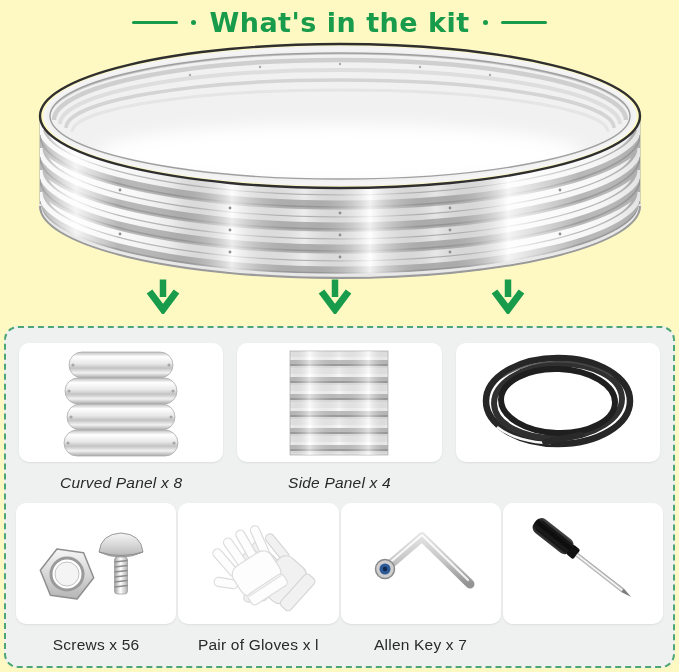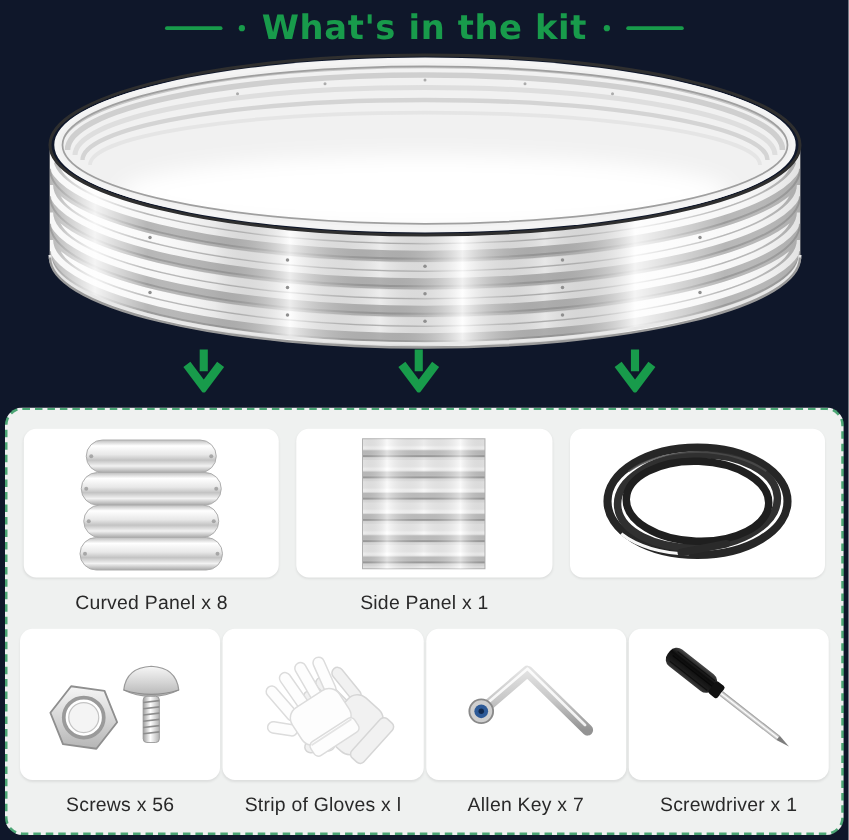--- a/index.html
+++ b/index.html
@@ -1,16 +1,16 @@
 <!DOCTYPE html>
 <html><head>
 <meta charset="utf-8">
 <style>
   html,body{margin:0;padding:0;background:#ffffff;}
-  .page{position:relative;width:679px;height:672px;background:#0f172a;overflow:hidden;
+  .page{position:relative;width:679px;height:672px;background:#fef9c3;overflow:hidden;
         font-family:"Liberation Sans",sans-serif;}
 
   
   .title-row{position:absolute;top:0;left:0;width:100%;height:44px;
              display:flex;align-items:center;justify-content:center;gap:13px;}
   .decor-line{width:46px;height:3px;background:#189b4b;border-radius:2px;}
   .decor-dot{width:5px;height:5px;background:#189b4b;border-radius:50%;}
   .page-title{color:#189b4b;font-family:"DejaVu Sans",sans-serif;font-weight:bold;
               font-size:27px;letter-spacing:.5px;white-space:nowrap;}
 
@@ -18,21 +18,21 @@
   .hero{position:absolute;left:29px;top:40px;width:622px;height:240px;}
 
   
   .arrow{position:absolute;top:278px;width:34px;height:36px;}
   .arrow-1{left:146px;} .arrow-2{left:318px;} .arrow-3{left:491px;}
 
   
   .kit-panel{position:absolute;left:4px;top:326px;width:671px;height:342px;
              box-sizing:border-box;border:2px dashed #4ca675;border-radius:14px;
              background:#eff1f0;padding:15px 8px 0 8px;}
-  .kit-grid3{display:grid;grid-template-columns:repeat(3,1fr);gap:14px;padding:0 5px;}
+  .kit-grid3{display:grid;grid-template-columns:repeat(3,1fr);gap:14px;padding:0 5px;font-style:italic;}
   .kit-grid4{display:grid;grid-template-columns:repeat(4,1fr);gap:2px;padding:0 2px;}
   .kit-item{display:flex;flex-direction:column;}
   .card{background:#ffffff;border-radius:10px;box-shadow:0 1px 2px rgba(0,0,0,.08);
         display:flex;align-items:center;justify-content:center;overflow:hidden;}
   .kit-grid3 .card{height:119px;}
   .kit-grid4 .card{height:121px;}
   .item-label{display:flex;align-items:center;justify-content:center;
               font-size:15.5px;color:#292929;letter-spacing:.2px;white-space:nowrap;}
   .kit-grid3 .item-label{height:41px;}
   .kit-grid4 .item-label{height:42px;}
@@ -213,21 +213,21 @@
                 <stop offset="0.2" stop-color="#ffffff" stop-opacity="0.5"></stop>
                 <stop offset="0.5" stop-color="#6a6a6a" stop-opacity="0.05"></stop>
                 <stop offset="0.8" stop-color="#ffffff" stop-opacity="0.5"></stop>
                 <stop offset="1" stop-color="#6a6a6a" stop-opacity="0.14"></stop>
               </linearGradient>
             </defs>
             <rect x="26" y="4" width="98" height="104" fill="url(#corr)" stroke="#b5b5b5" stroke-width="0.8"></rect>
             <rect x="26" y="4" width="98" height="104" fill="url(#spSheen)"></rect>
           </svg>
         </div>
-        <div class="item-label">Side Panel x 1</div>
+        <div class="item-label">Side Panel x 4</div>
       </div>
 
       <div class="kit-item">
         <div class="card">
           <svg width="190" height="112" viewBox="0 0 190 112">
             <ellipse cx="95" cy="54" rx="72" ry="43" fill="none" stroke="#262626" stroke-width="6.5"></ellipse>
             <ellipse cx="95" cy="54" rx="64" ry="37" fill="none" stroke="#303030" stroke-width="6" transform="rotate(-3 95 54)"></ellipse>
             <ellipse cx="95" cy="54" rx="57" ry="32" fill="none" stroke="#1f1f1f" stroke-width="6" transform="rotate(2 95 54)"></ellipse>
             <path d="M 34,80 A 68,40 0 0 0 88,96" fill="none" stroke="#f7f7f7" stroke-width="2.5"></path>
             <path d="M 82,95 L 118,88" stroke="#2a2a2a" stroke-width="6" stroke-linecap="round" fill="none"></path>
@@ -298,21 +298,21 @@
                 <rect x="1" y="-35" width="9" height="36" rx="4.5" transform="rotate(3 5.5 0)"></rect>
                 <rect x="13" y="-31" width="9" height="32" rx="4.5" transform="rotate(9 17.5 0)"></rect>
                 <rect x="-36" y="-10" width="9" height="24" rx="4.5" transform="rotate(-48 -31 2)"></rect>
                 <rect x="-23" y="-6" width="45" height="34" rx="10"></rect>
                 <rect x="-21" y="24" width="42" height="13" rx="4"></rect>
               </g>
               <path d="M -19,26 L 19,26" stroke="#e4e4e4" stroke-width="1.5"></path>
             </g>
           </svg>
         </div>
-        <div class="item-label">Strip of Gloves x l</div>
+        <div class="item-label">Pair of Gloves x l</div>
       </div>
 
       <div class="kit-item">
         <div class="card">
           <svg width="150" height="115" viewBox="0 0 150 115">
             <defs>
               <linearGradient id="keyGrad" x1="0" y1="0" x2="0" y2="1">
                 <stop offset="0" stop-color="#e2e2e2"></stop>
                   <stop offset="0.5" stop-color="#c6c6c6"></stop>
                   <stop offset="1" stop-color="#939393"></stop>
@@ -346,17 +346,16 @@
             </defs>
             <g transform="translate(27,16) rotate(38)">
               <rect x="0" y="-8.5" width="46" height="17" rx="7" fill="url(#handleGrad)"></rect>
               <path d="M 5,-5 L 43,-5 M 4,0 L 44,0 M 5,5 L 43,5" stroke="#000000" stroke-width="1" opacity="0.55" fill="none"></path>
               <rect x="44" y="-6" width="9" height="12" rx="2" fill="#111111"></rect>
               <rect x="53" y="-2.2" width="58" height="4.4" fill="url(#shaftGrad)"></rect>
               <path d="M 111,-2.2 L 122,0 L 111,2.2 Z" fill="#7d7d7d"></path>
             </g>
           </svg>
         </div>
-        <div class="item-label">Screwdriver x 1</div>
       </div>
     </div>
   </div>
 </div>
 
 </body></html>

